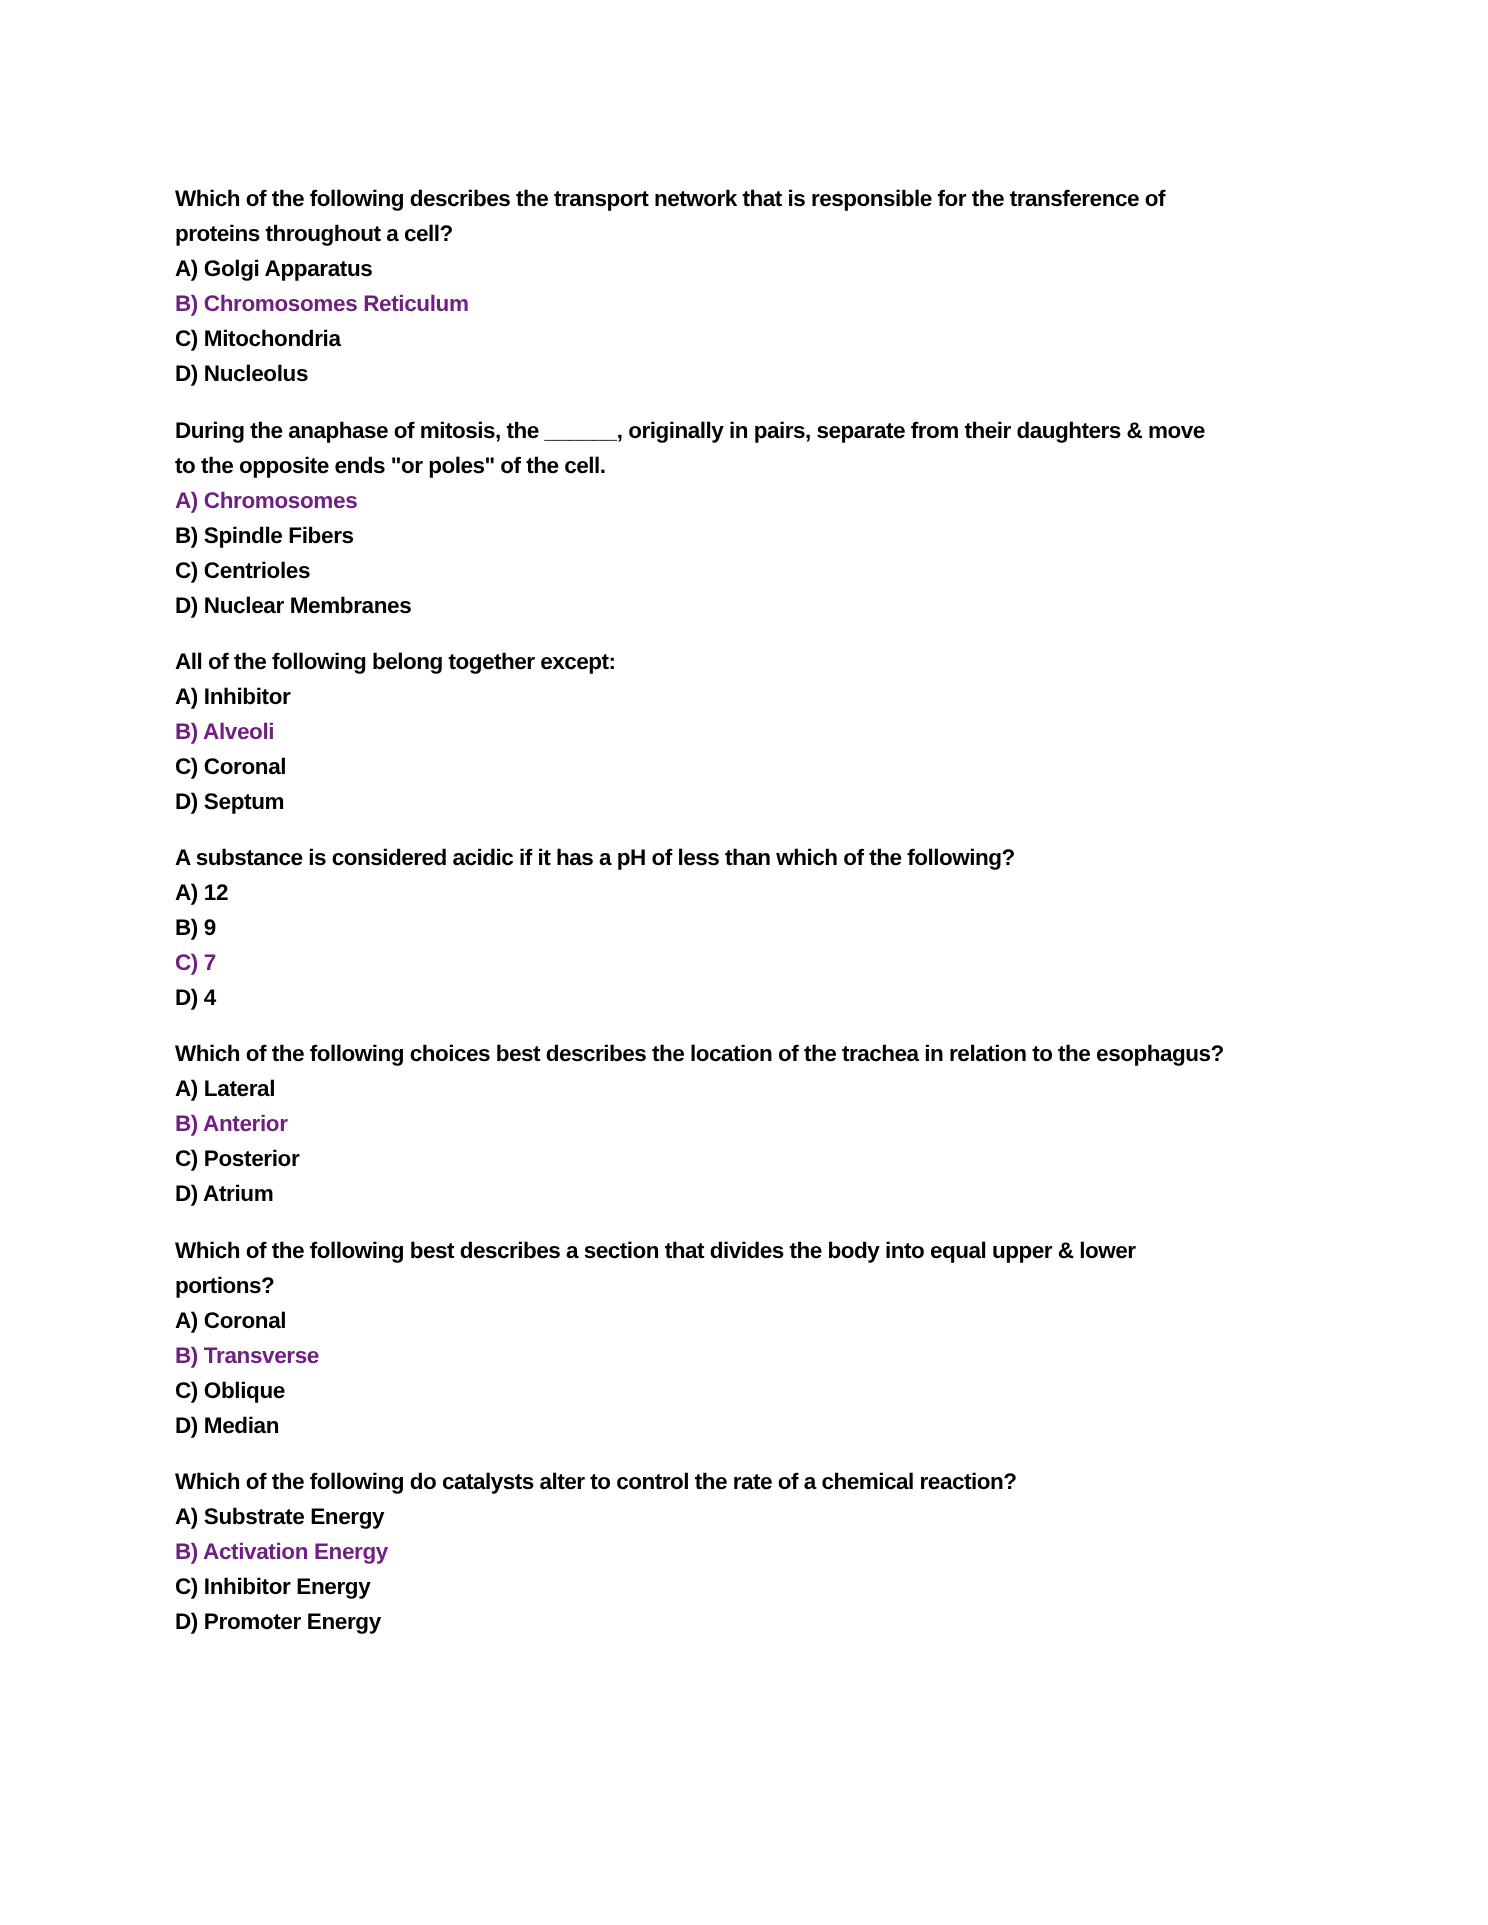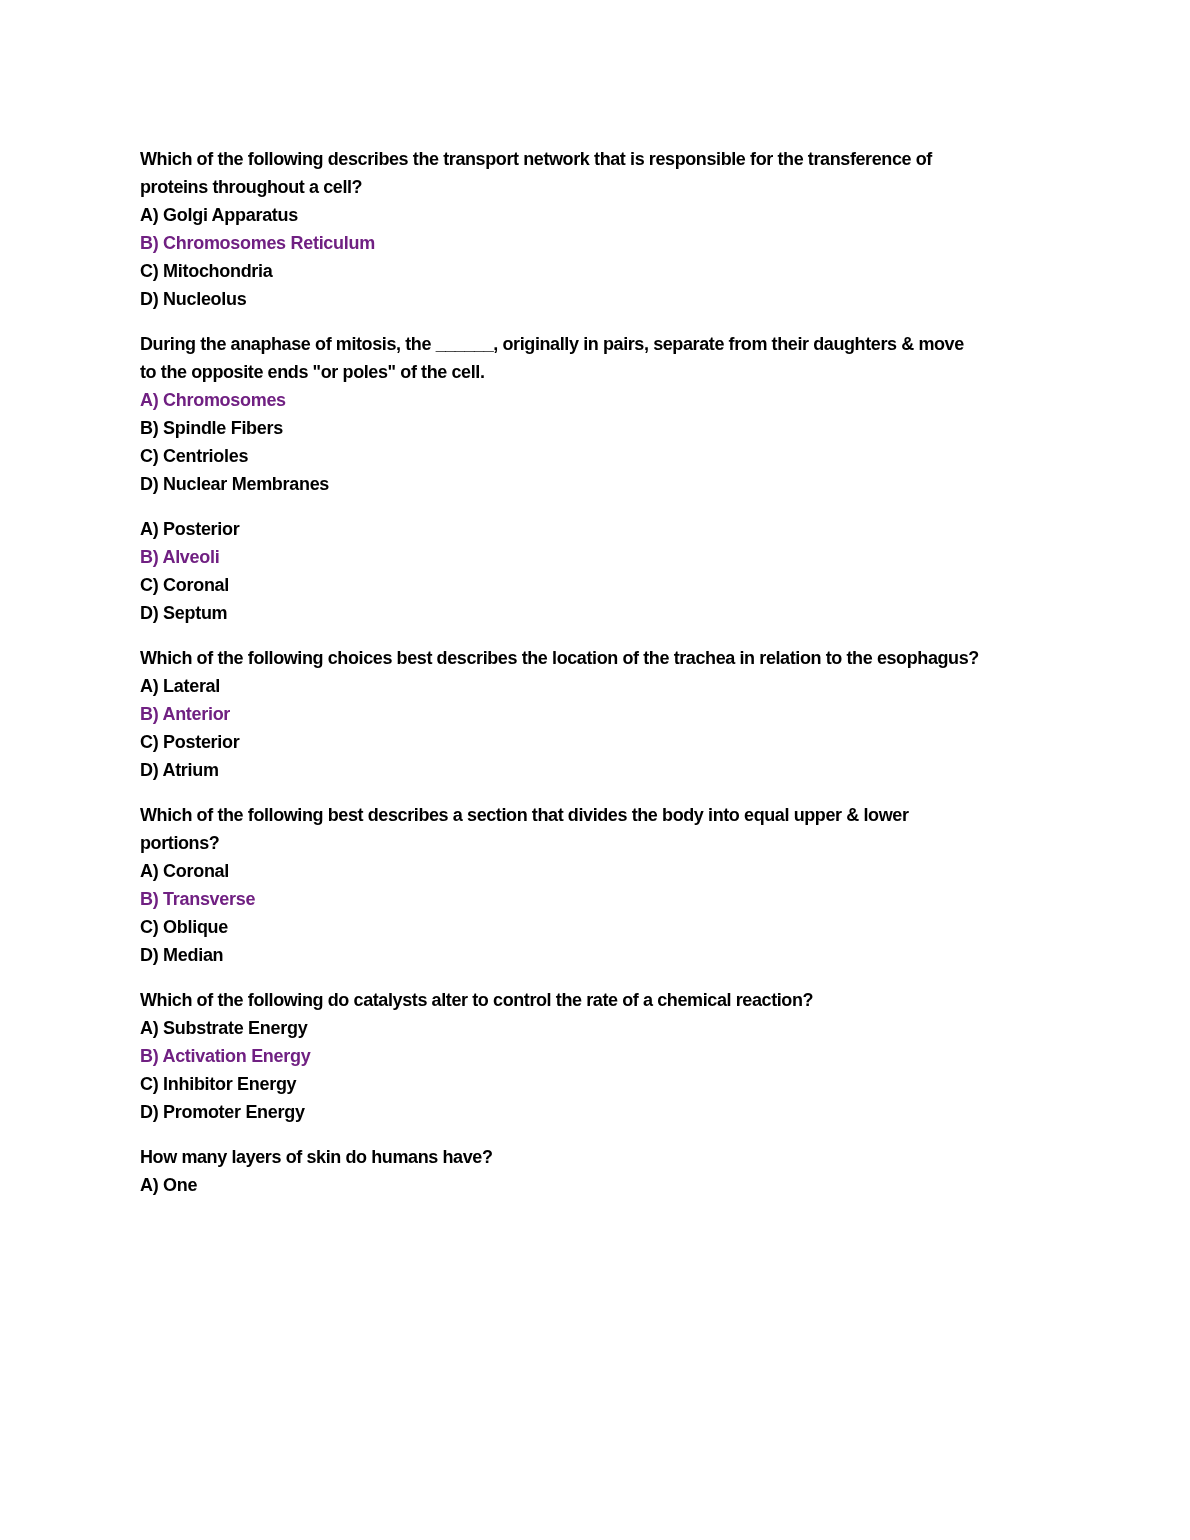--- a/index.html
+++ b/index.html
@@ -54,26 +54,34 @@
   <section class="question-block">
     <div class="question-prompt">During the anaphase of mitosis, the ______, originally in pairs, separate from their daughters &amp; move
 to the opposite ends "or poles" of the cell.</div>
   <div class="answer-option correct">A) Chromosomes</div>
         <div class="answer-option">B) Spindle Fibers</div>
         <div class="answer-option">C) Centrioles</div>
         <div class="answer-option">D) Nuclear Membranes</div>
       </section>
 
   <section class="question-block">
-  <div class="answer-option">A) Posterior</div>
+    <div class="question-prompt">All of the following belong together except:</div>
+  <div class="answer-option">A) Inhibitor</div>
         <div class="answer-option correct">B) Alveoli</div>
         <div class="answer-option">C) Coronal</div>
         <div class="answer-option">D) Septum</div>
       </section>
 
+  <section class="question-block">
+    <div class="question-prompt">A substance is considered acidic if it has a pH of less than which of the following?</div>
+  <div class="answer-option">A) 12</div>
+        <div class="answer-option">B) 9</div>
+        <div class="answer-option correct">C) 7</div>
+        <div class="answer-option">D) 4</div>
+      </section>
 
   <section class="question-block">
     <div class="question-prompt">Which of the following choices best describes the location of the trachea in relation to the esophagus?</div>
   <div class="answer-option">A) Lateral</div>
         <div class="answer-option correct">B) Anterior</div>
         <div class="answer-option">C) Posterior</div>
         <div class="answer-option">D) Atrium</div>
       </section>
 
   <section class="question-block">

